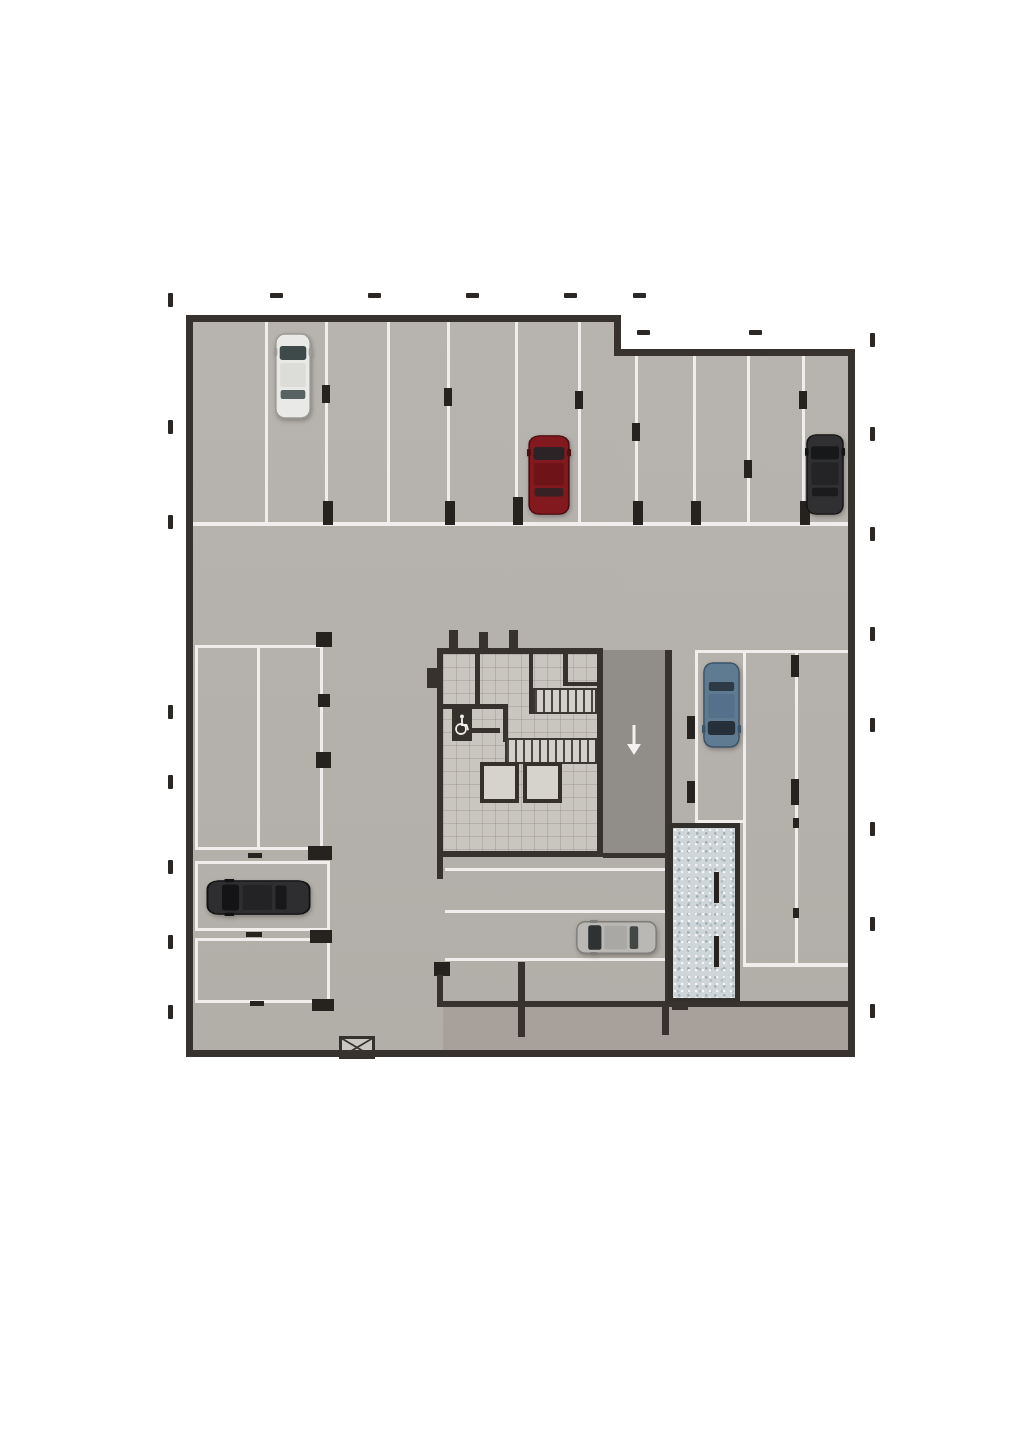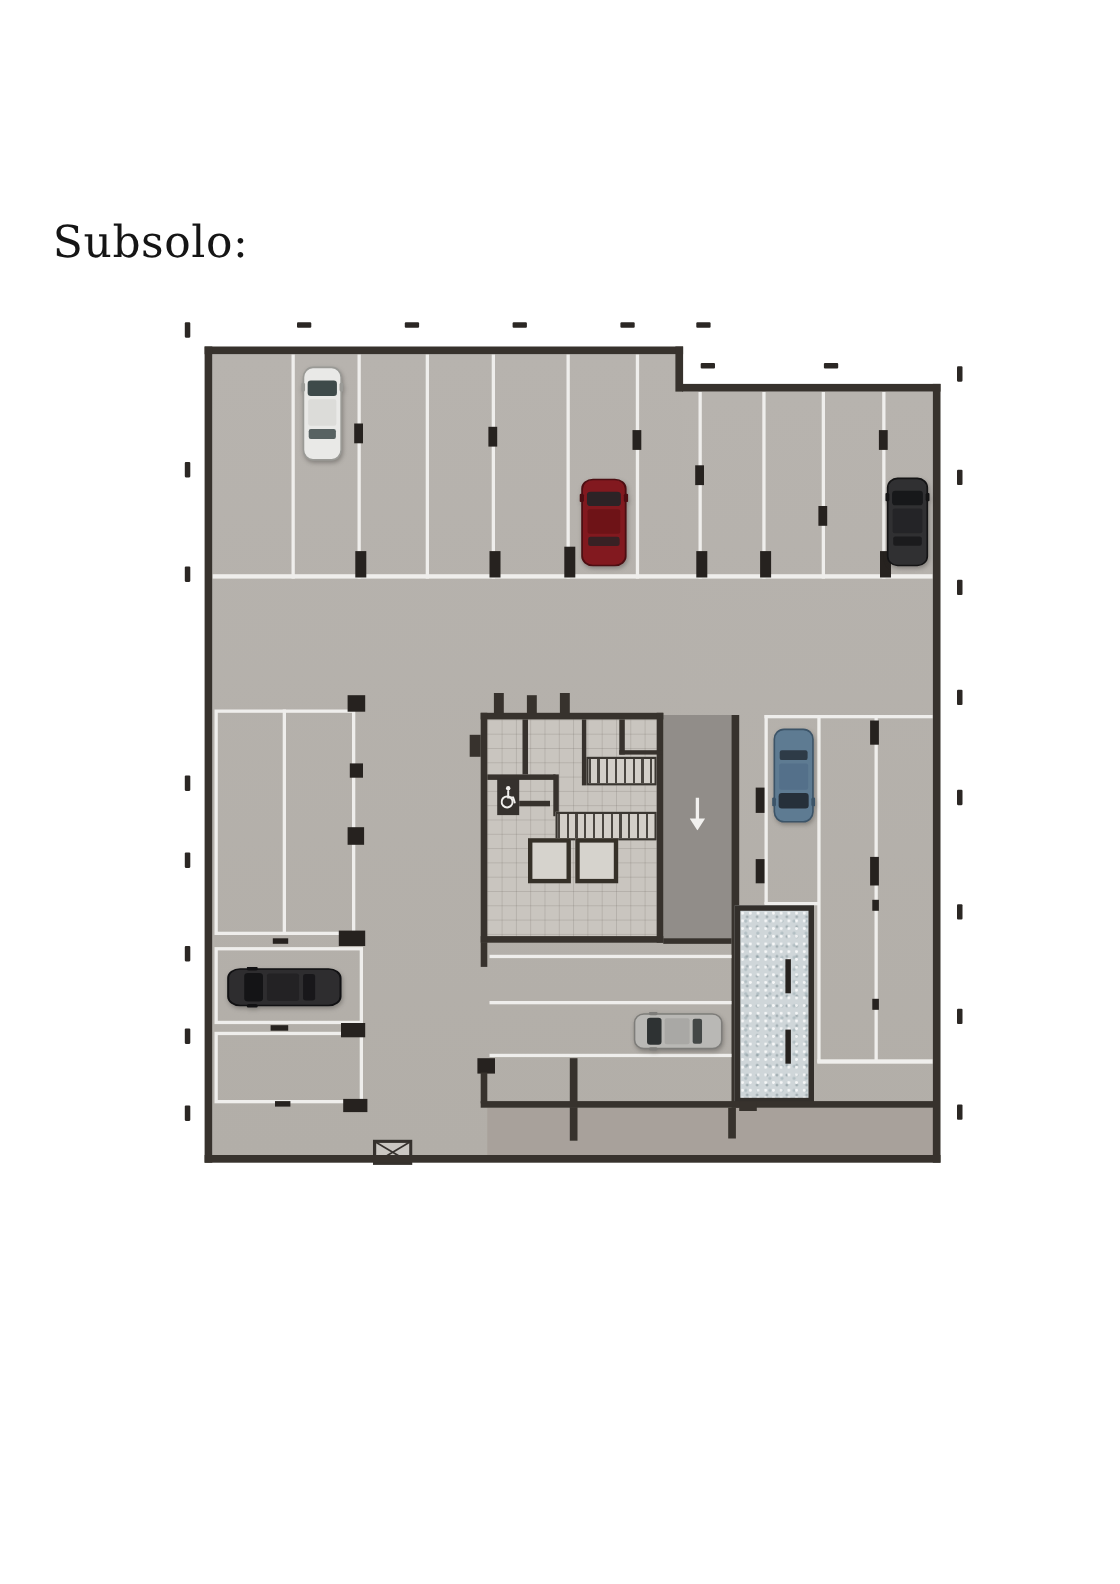--- a/index.html
+++ b/index.html
@@ -33,21 +33,20 @@
   .wc{position:absolute;background:#35312d;display:flex;align-items:center;justify-content:center;}
   .car{position:absolute;filter:drop-shadow(1px 2px 2px rgba(40,38,35,.35));}
   .tick-h{position:absolute;width:13px;height:5px;background:#2b2724;border-radius:1px;}
   .tick-v{position:absolute;width:5px;height:14px;background:#2b2724;border-radius:1px;}
   .xbox{position:absolute;}
 </style>
 </head>
 <body>
 
 <div class="page">
-  <h1 class="title">Subsolo:</h1>
 
   <div class="plan">
 
     <div class="floor" style="left:25px;top:37px;width:427px;height:728px;"></div>
     <div class="floor" style="left:452px;top:71px;width:228px;height:694px;"></div>
 
     <div class="ln" style="left:25px;top:237px;width:655px;height:4px;"></div>
     <div class="ln" style="left:97px;top:37px;width:3px;height:204px;"></div>
     <div class="ln" style="left:157px;top:37px;width:3px;height:204px;"></div>
     <div class="ln" style="left:219px;top:37px;width:3px;height:204px;"></div>

